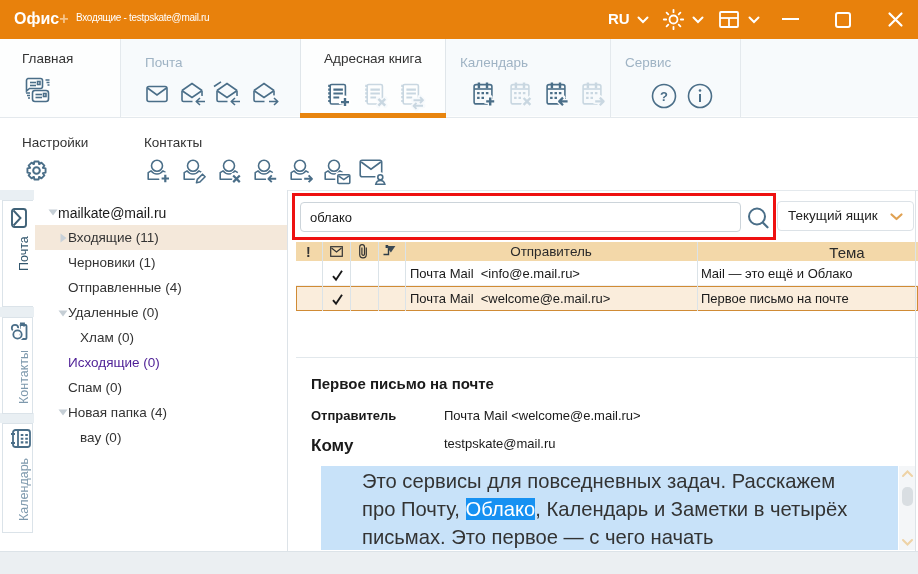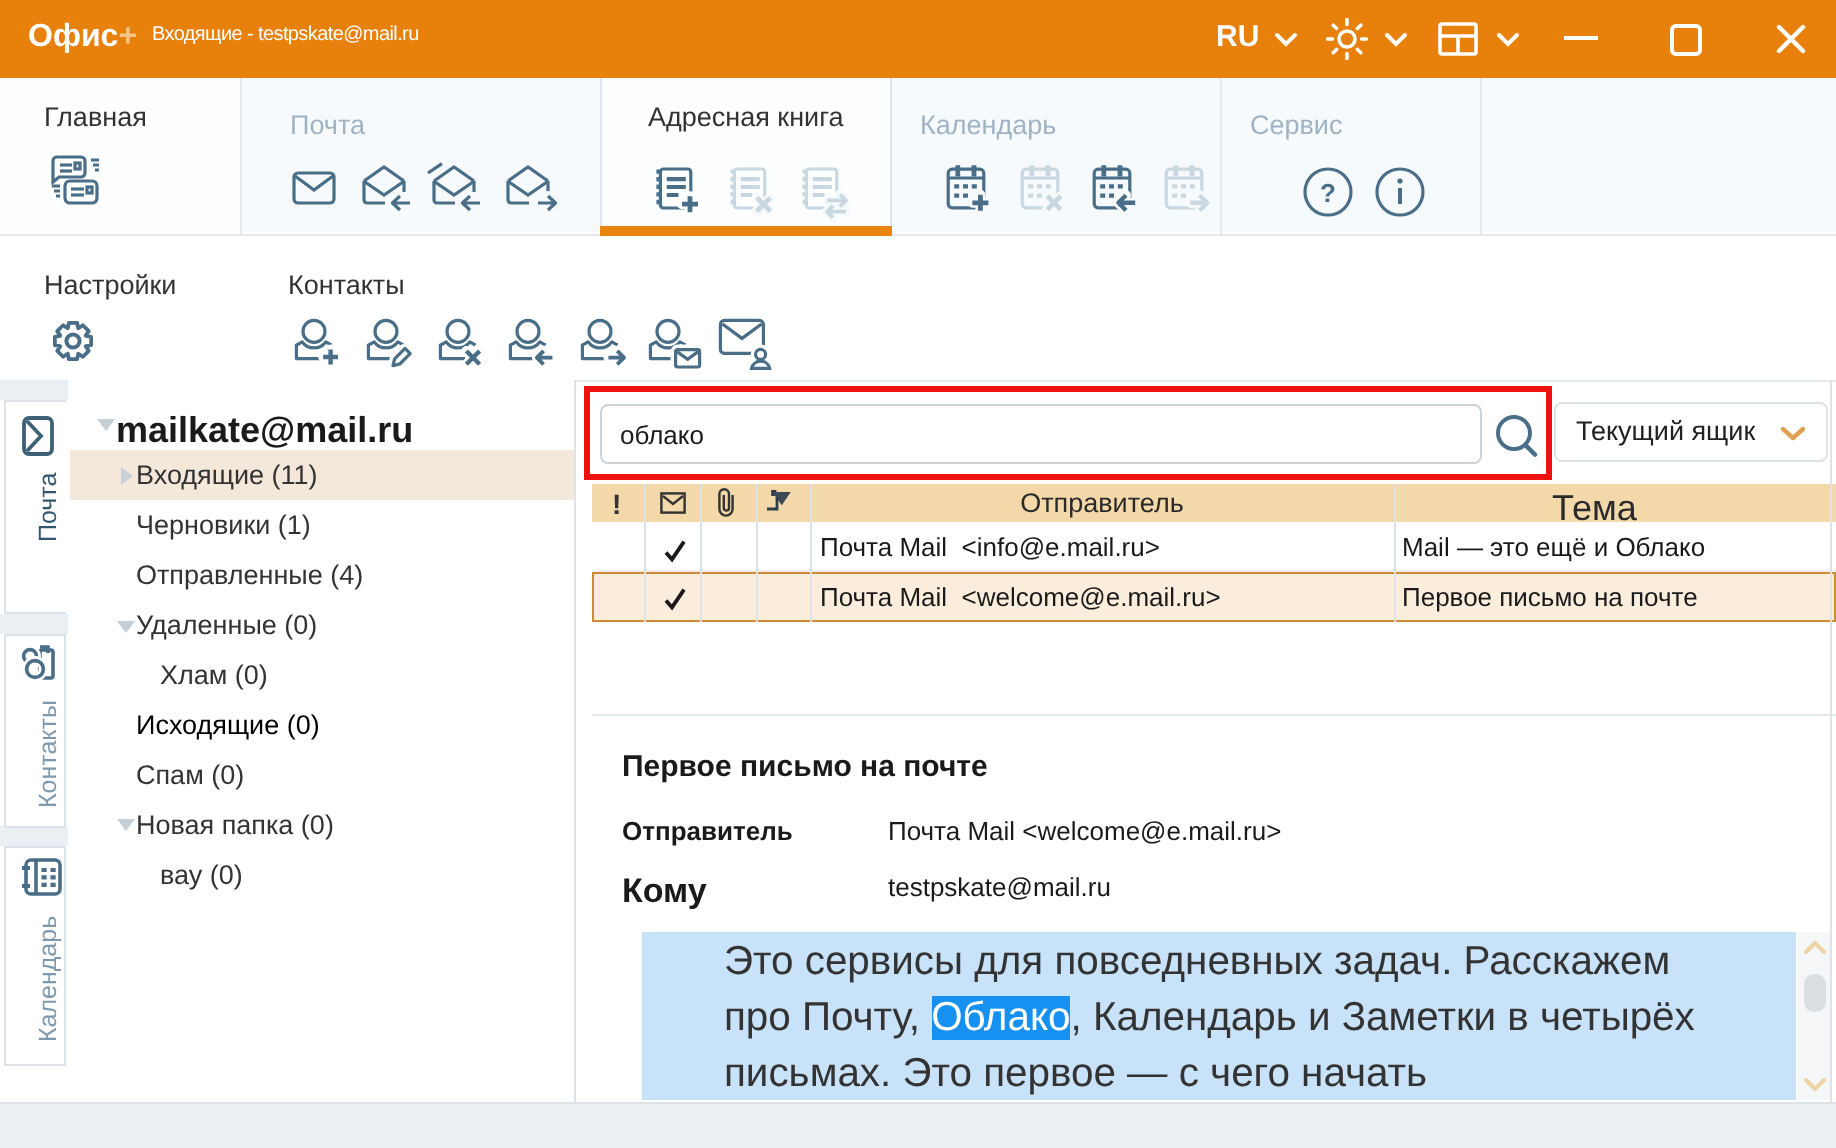--- a/index.html
+++ b/index.html
@@ -311,39 +311,39 @@
         <path d="M11.8 6 h.5 M16.3 6 h.5 M11.8 9.7 h.5 M16.3 9.7 h.5 M11.8 13.4 h.5 M16.3 13.4 h.5"></path>
       </g>
  </g>
 </svg>
 <div class="abs" style="left:17px;top:521px;transform:rotate(-90deg);transform-origin:0 0;font-size:12.5px;color:#7e99ad;white-space:nowrap;">Календарь</div>
 
 <div class="abs" style="left:34px;top:190px;width:254px;height:361px;background:#fff;border-right:1px solid #dde3e8;box-sizing:border-box;"></div>
 <svg class="abs" style="left:48px;top:208.5px;" width="10" height="7" viewBox="0 0 10 7">
     <path d="M0.5 0.5 h9 L5 6.5 z" fill="#c5ced5"></path>
   </svg>
-<div class="abs" style="left:58px;top:205px;font-size:18px;font-weight:bold;color:#1a1a1a;">mailkate@mail.ru</div>
+<div class="abs" style="left:58px;top:205px;font-size:14px;font-weight:normal;color:#1a1a1a;">mailkate@mail.ru</div>
 <div class="abs" style="left:35px;top:225px;width:252px;height:25px;background:#f4e8da;"></div>
 <svg class="abs" style="left:60px;top:233px;" width="7" height="10" viewBox="0 0 7 10">
     <path d="M0.5 0.5 L6.5 5 L0.5 9.5 z" fill="#c9d1d8"></path>
   </svg>
 <div class="abs" style="left:68px;top:230px;font-size:13.5px;color:#333;">Входящие (11)</div>
 <div class="abs" style="left:68px;top:255px;font-size:13.5px;color:#333;">Черновики (1)</div>
 <div class="abs" style="left:68px;top:280px;font-size:13.5px;color:#333;">Отправленные (4)</div>
 <svg class="abs" style="left:58px;top:309.5px;" width="10" height="7" viewBox="0 0 10 7">
     <path d="M0.5 0.5 h9 L5 6.5 z" fill="#c5ced5"></path>
   </svg>
 <div class="abs" style="left:68px;top:305px;font-size:13.5px;color:#333;">Удаленные (0)</div>
 <div class="abs" style="left:80px;top:330px;font-size:13.5px;color:#333;">Хлам (0)</div>
-<div class="abs" style="left:68px;top:355px;font-size:13.5px;color:#000000;text-align:center;">Исходящие (0)</div>
+<div class="abs" style="left:68px;top:355px;font-size:13.5px;color:#4c1d95;text-align:center;">Исходящие (0)</div>
 <div class="abs" style="left:68px;top:380px;font-size:13.5px;color:#333;">Спам (0)</div>
 <svg class="abs" style="left:58px;top:409px;" width="10" height="7" viewBox="0 0 10 7">
     <path d="M0.5 0.5 h9 L5 6.5 z" fill="#c5ced5"></path>
   </svg>
-<div class="abs" style="left:68px;top:405px;font-size:13.5px;color:#333;">Новая папка (0)</div>
+<div class="abs" style="left:68px;top:405px;font-size:13.5px;color:#333;">Новая папка (4)</div>
 <div class="abs" style="left:80px;top:430px;font-size:13.5px;color:#333;">вау (0)</div>
 
 <div class="abs" style="left:292px;top:193px;width:484px;height:47px;border:3px solid #ee1111;box-sizing:border-box;background:#fff;"></div>
 <div class="abs" style="left:300px;top:202px;width:441px;height:30px;border:1px solid #ccd4da;border-radius:4px;box-sizing:border-box;background:#fff;"></div>
 <div class="abs" style="left:310px;top:210px;font-size:13px;color:#1a1a1a;">облако</div>
 <svg class="abs" style="left:748px;top:207px;" width="22" height="22" viewBox="0 0 22 22">
  <circle cx="9" cy="9.5" r="8" stroke="#4a6e88" stroke-width="2" fill="none"></circle>
  <line x1="15" y1="15.8" x2="19.5" y2="20.3" stroke="#4a6e88" stroke-width="2.2" stroke-linecap="round"></line>
 </svg>
 <div class="abs" style="left:777px;top:201px;width:137px;height:30px;border:1px solid #dce2e7;border-radius:4px;box-sizing:border-box;background:#fff;"></div>
@@ -369,21 +369,21 @@
 </svg>
 <svg class="abs" style="left:358px;top:244px;" width="10" height="15" viewBox="0 0 10 15">
  <path d="M8.3 3.5 v7 a3.3 3.3 0 0 1 -6.6 0 v-7.5 a2.4 2.4 0 0 1 4.8 0 v7 a1.3 1.3 0 0 1 -2.6 0 v-6.5" stroke="#333" stroke-width="1.2" fill="none"></path>
 </svg>
 <svg class="abs" style="left:383px;top:243px;" width="16" height="14" viewBox="0 0 16 14">
  <rect x="2.6" y="2" width="2.6" height="3" fill="#2e3d47"></rect>
  <polygon points="3,3 12.4,3 7.9,9.6" fill="#3c4a55"></polygon>
  <path d="M0.5 11.5 h5 V5.5" stroke="#2e3d47" stroke-width="1.4" fill="none"></path>
 </svg>
 <div class="abs" style="left:405px;top:244px;width:292px;text-align:center;font-size:13.5px;color:#2a2a2a;">Отправитель</div>
-<div class="abs" style="left:776px;top:244px;width:142px;text-align:left;font-size:18px;color:#2a2a2a;">Тема</div>
+<div class="abs" style="left:776px;top:244px;width:142px;text-align:center;font-size:15px;color:#2a2a2a;">Тема</div>
 
 <svg class="abs" style="left:332px;top:270px;" width="11" height="11" viewBox="0 0 11 11">
     <path d="M1 6.2 L4 9.7 L10 0.8" stroke="#1a1a1a" stroke-width="1.9" fill="none"></path>
   </svg>
 <div class="abs" style="left:410px;top:266px;font-size:13px;color:#1a1a1a;">Почта Mail&nbsp; &lt;info@e.mail.ru&gt;</div>
 <div class="abs" style="left:701px;top:266px;font-size:13px;color:#1a1a1a;">Mail — это ещё и Облако</div>
 <svg class="abs" style="left:332px;top:294px;" width="11" height="11" viewBox="0 0 11 11">
     <path d="M1 6.2 L4 9.7 L10 0.8" stroke="#1a1a1a" stroke-width="1.9" fill="none"></path>
   </svg>
 <div class="abs" style="left:410px;top:291px;font-size:13px;color:#1a1a1a;">Почта Mail&nbsp; &lt;welcome@e.mail.ru&gt;</div>

